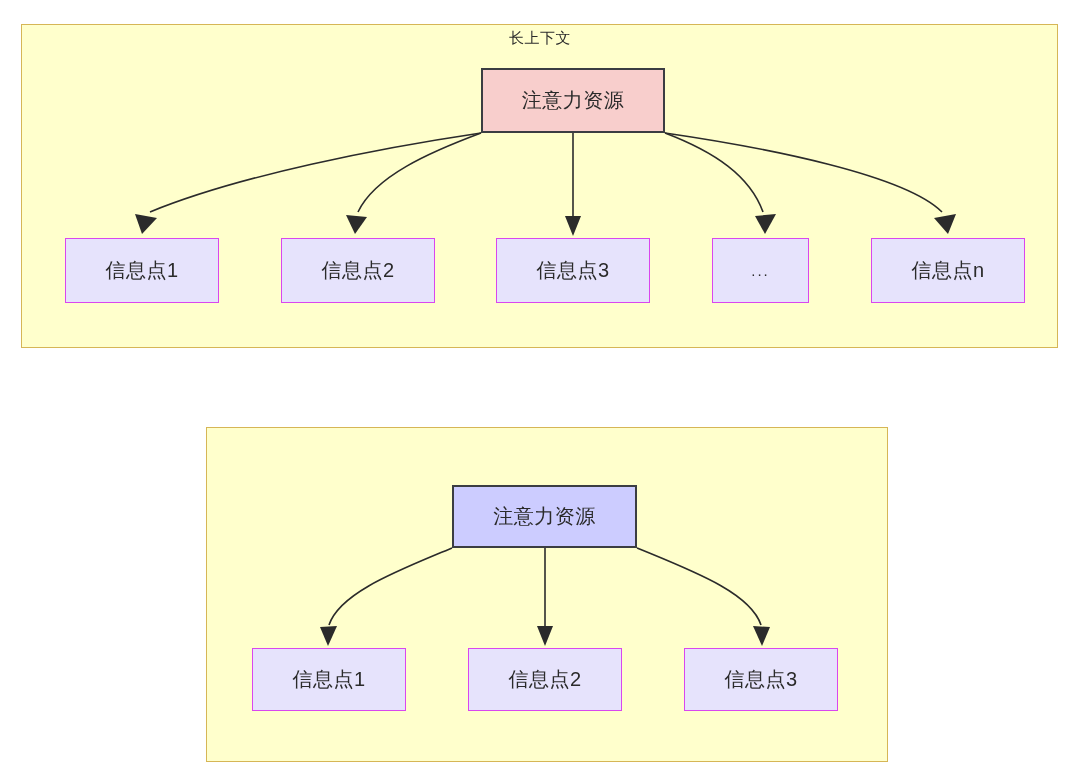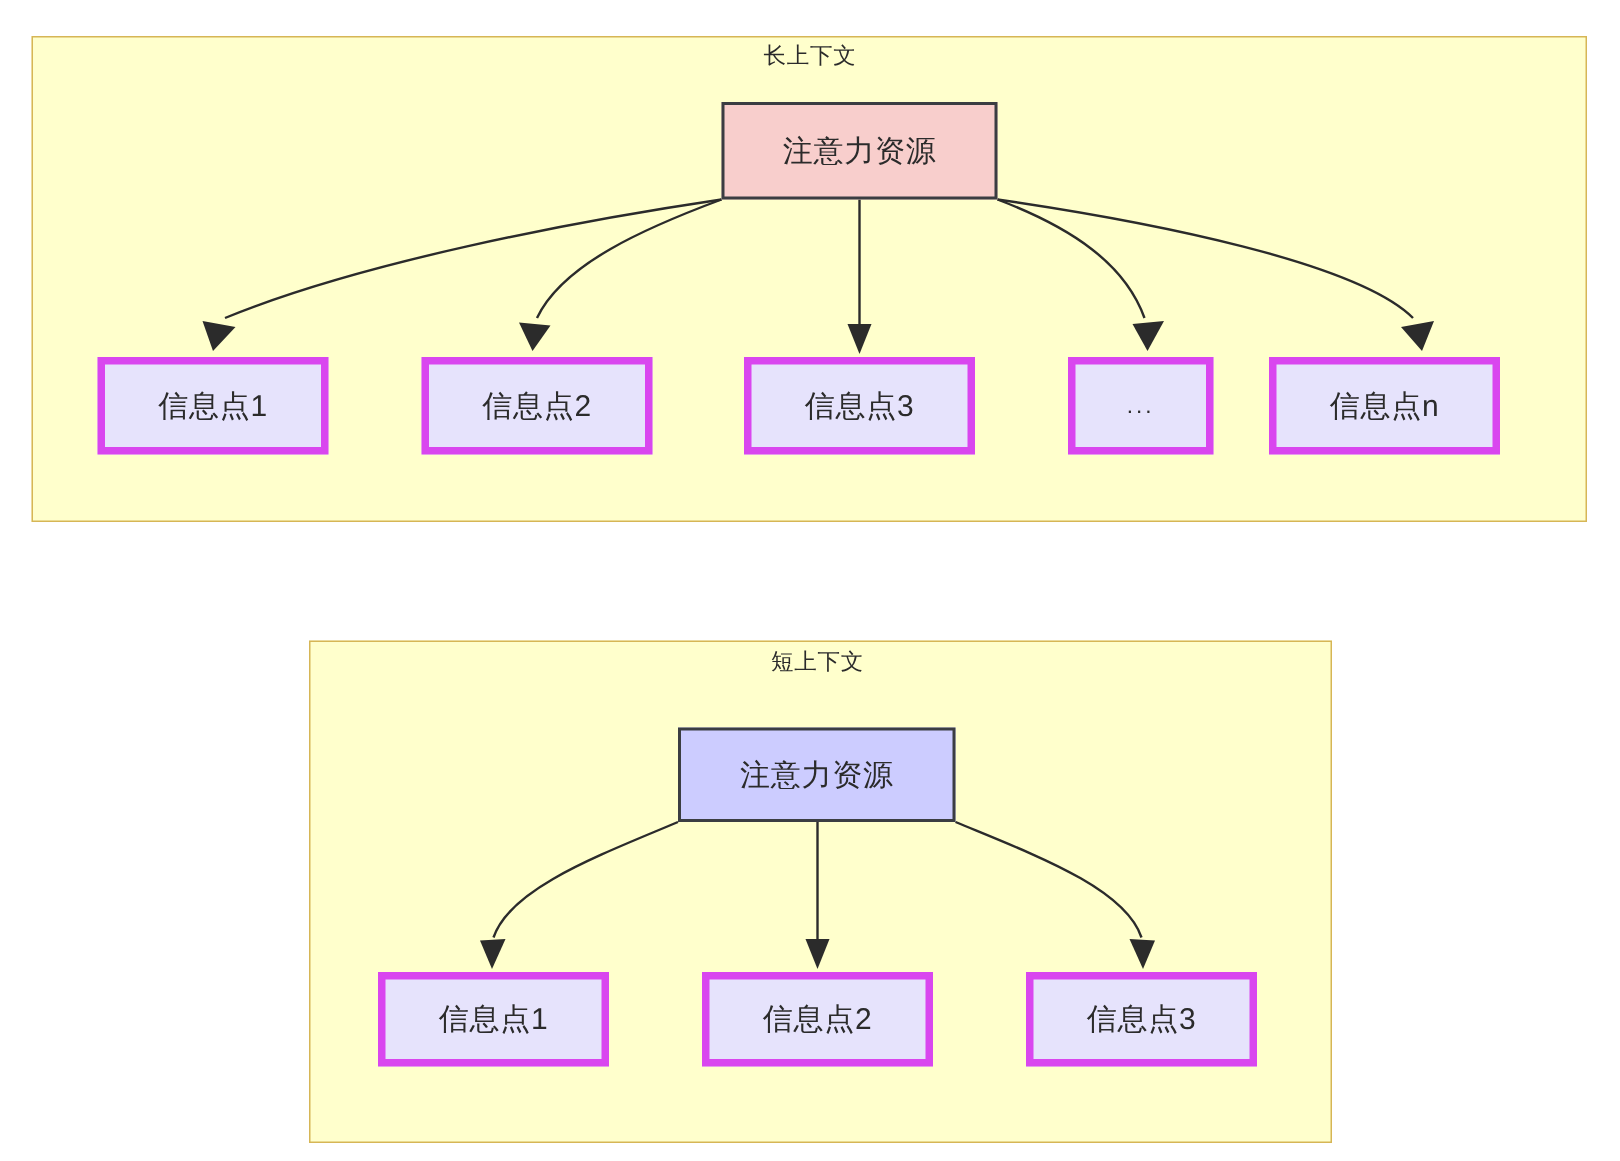--- a/index.html
+++ b/index.html
@@ -52,21 +52,21 @@
   .node-root-long {
     background: #f8cecc;
     border: 2px solid #3b3d42;
   }
   .node-root-short {
     background: #ccccff;
     border: 2px solid #3b3d42;
   }
   .node-leaf {
     background: #e6e3fc;
-    border: 5px solid #d946ef;
+    border: 1px solid #d946ef;
   }
   .node-ellipsis {
     font-size: 15px;
     letter-spacing: 2px;
   }
   svg.edges {
     position: absolute;
     left: 0;
     top: 0;
     width: 1080px;
@@ -124,27 +124,26 @@
   </div>
 
   <div class="node node-leaf" style="left:496px; top:238px; width:154px; height:65px;">
     <span>信息点3</span>
   </div>
 
   <div class="node node-leaf node-ellipsis" style="left:712px; top:238px; width:97px; height:65px;">
     <span>...</span>
   </div>
 
-  <div class="node node-leaf" style="left:846px; top:238px; width:154px; height:65px;">
+  <div class="node node-leaf" style="left:871px; top:238px; width:154px; height:65px;">
     <span>信息点n</span>
   </div>
 
   <div class="group-box" style="left:206px; top:427px; width:682px; height:335px;"></div>
 
-  <div class="group-title" style="left:445px; top:433px; width:200px;">短上下文</div>
 
   <svg class="edges" viewBox="0 0 1080 774">
 
     <path d="M 452,548 C 400,570 340,592 329,625"></path>
     <polygon points="328,646 320,627 337,626"></polygon>
 
     <path d="M 545,548 L 545,626"></path>
     <polygon points="545,646 537,626 553,626"></polygon>
 
     <path d="M 637,548 C 690,570 750,592 761,625"></path>

